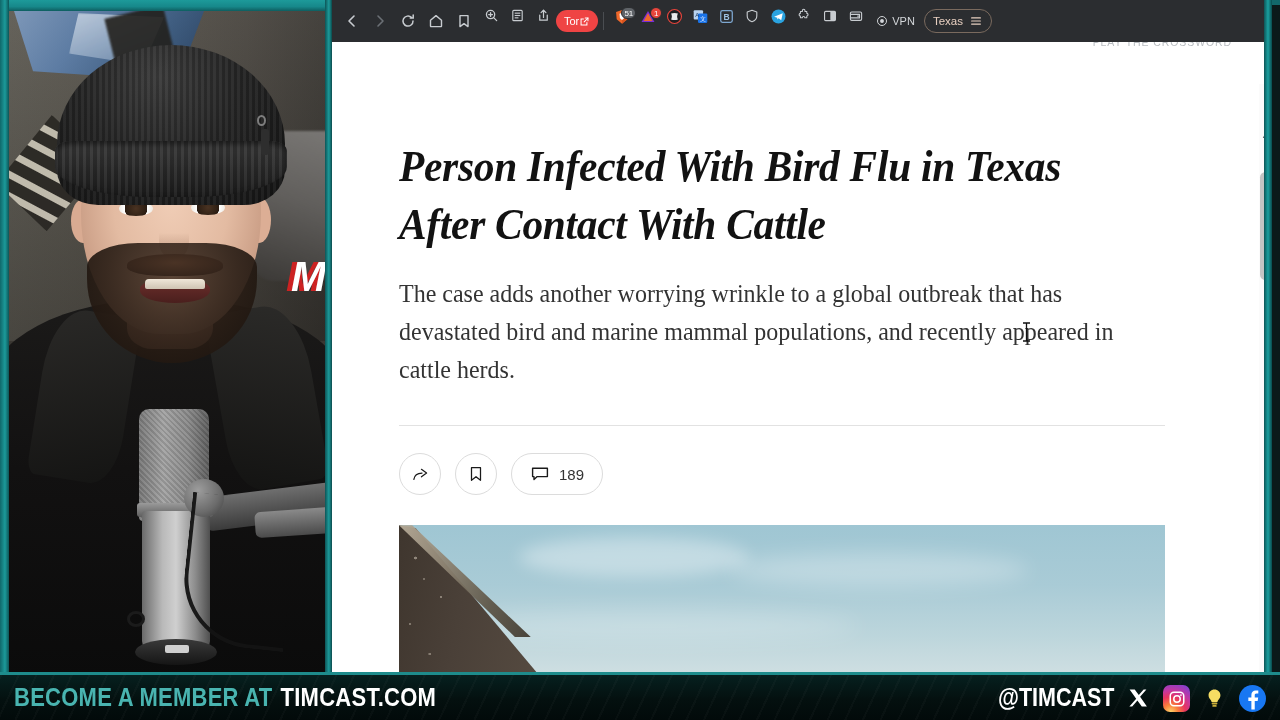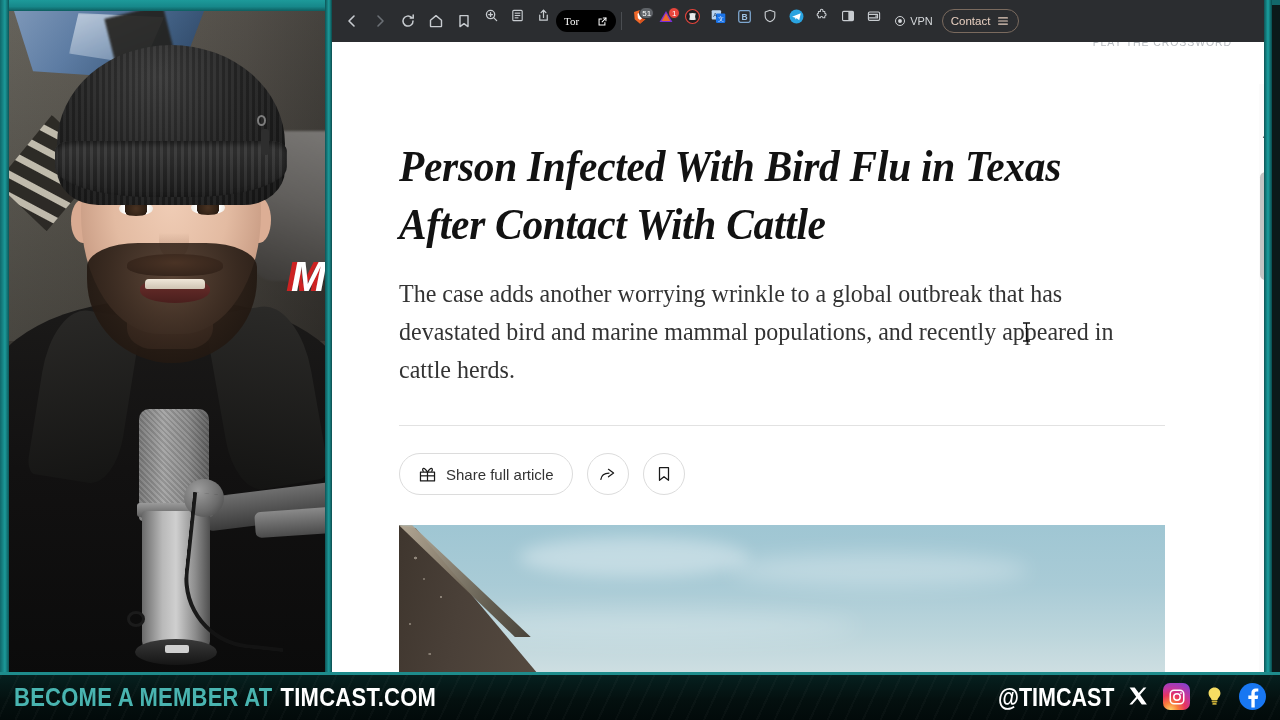--- a/index.html
+++ b/index.html
@@ -255,24 +255,24 @@
   .tb-sep { width:1px; height:18px; background:#4a4d51; margin:0 5px; flex:0 0 auto; }
   .badge {
     position:absolute; top:-1px; right:-1px; min-width:12px; height:12px;
     border-radius:6px; background:#e8453c; color:#fff;
     font-size:8px; line-height:12px; text-align:center; padding:0 2px;
     font-family:"Liberation Sans", sans-serif; border:1px solid #2b2d30;
   }
   .badge.gray { background:#5f6368; }
 
   #tor-pill {
-    height:22px; background:#000000; border-radius:11px;
-    display:flex; align-items:center; gap:18px; padding:0 8px;
+    height:22px; background:#ef4444; border-radius:11px;
+    display:flex; align-items:center; gap:0; padding:0 8px;
     color:#fff; font-size:11px; flex:0 0 auto;
-    font-family:Liberation Serif, serif;
+    font-family:Liberation Sans, sans-serif;
   }
   #vpn-pill {
     height:22px; border-radius:11px; display:flex; align-items:center; gap:4px;
     padding:0 7px; color:#d4d7da; font-size:11px; flex:0 0 auto;
     font-family:"Liberation Sans", sans-serif;
   }
   #update-pill {
     height:24px; border:1px solid #7a6a5e; border-radius:12px;
     display:flex; align-items:center; gap:6px; padding:0 8px;
     color:#e7cfc0; font-size:11.5px; flex:0 0 auto; margin-left:2px;
@@ -395,21 +395,21 @@
     padding:0 14px;
   }
   #banner-left {
     display:flex; align-items:baseline; gap:9px;
     font-family:"Liberation Sans", sans-serif;
     font-weight:bold; font-size:25px; letter-spacing:0.3px;
     transform: scaleX(0.88); transform-origin:left center;
   }
   #banner-left .teal { color:#49b4b0; }
   #banner-left .white { color:#ffffff; }
-  #banner-right { display:flex; align-items:flex-start; gap:11px; }
+  #banner-right { display:flex; align-items:flex-end; gap:11px; }
   #handle {
     color:#ffffff; font-weight:bold; font-size:25px;
     font-family:"Liberation Sans", sans-serif;
     transform: scaleX(0.86); transform-origin:right center;
   }
   .soc { width:27px; height:27px; display:flex; align-items:center; justify-content:center; }
   .soc-ig {
     border-radius:7px;
     background: radial-gradient(circle at 28% 100%, #fdd36a 0%, #f97f3b 22%, #e7345f 45%, #c337a0 65%, #7b42d4 95%);
   }
@@ -615,70 +615,66 @@
 
       <div id="vpn-pill">
         <svg width="12" height="12" viewBox="0 0 16 16">
             <circle cx="8" cy="8" r="6" fill="none" stroke="#d4d7da" stroke-width="1.3"></circle>
             <circle cx="8" cy="8" r="2.6" fill="#d4d7da"></circle>
           </svg>
         <span>VPN</span>
       </div>
 
       <div id="update-pill">
-        <span>Contact</span>
+        <span>Texas</span>
         <svg width="14" height="14" viewBox="0 0 16 16" stroke="#e7cfc0" stroke-width="1.4" stroke-linecap="round">
             <line x1="3" y1="4.5" x2="13" y2="4.5"></line>
             <line x1="3" y1="8" x2="13" y2="8"></line>
             <line x1="3" y1="11.5" x2="13" y2="11.5"></line>
           </svg>
       </div>
     </div>
 
     <div id="page">
 
       <div id="crossword-teaser">PLAY THE CROSSWORD</div>
 
       <div id="article">
         <h1 id="headline">Person Infected With Bird Flu in Texas After Contact With Cattle</h1>
         <p id="summary">The case adds another worrying wrinkle to a global outbreak that has devastated bird and marine mammal populations, and recently appeared in cattle herds.</p>
         <div id="divider"></div>
 
         <div id="actions">
 
-          <div class="pill">
-            <span>
-              <svg width="19" height="19" viewBox="0 0 20 20" fill="none" stroke="#1a1a1a" stroke-width="1.3" stroke-linejoin="round">
-                <rect x="2.6" y="7.6" width="14.8" height="9.2"></rect>
-                <line x1="10" y1="7.6" x2="10" y2="16.8"></line>
-                <line x1="2.6" y1="11.4" x2="17.4" y2="11.4"></line>
-                <path d="M10 7.6C8.6 5.4 7.4 3.2 5.8 3.6c-1.4.4-1.2 2.6.3 3.3"></path>
-                <path d="M10 7.6c1.4-2.2 2.6-4.4 4.2-4c1.4.4 1.2 2.6-.3 3.3"></path>
-              </svg>
-            </span>
-            <span>Share full article</span>
-          </div>
 
           <div class="pill round">
             <span>
               <svg width="19" height="19" viewBox="0 0 20 20" fill="none" stroke="#1a1a1a" stroke-width="1.3" stroke-linecap="round" stroke-linejoin="round">
                 <path d="M3 15.2c.6-4.4 3.6-6.6 8.6-6.7"></path>
                 <polyline points="11,4.6 16.4,8.5 11,12.4" fill="none"></polyline>
               </svg>
             </span>
           </div>
 
           <div class="pill round">
             <span>
               <svg width="18" height="18" viewBox="0 0 20 20" fill="none" stroke="#1a1a1a" stroke-width="1.4" stroke-linejoin="round">
                 <path d="M5 3h10v14l-5-4-5 4z"></path>
               </svg>
             </span>
           </div>
 
+          <div class="pill">
+            <span>
+              <svg width="20" height="20" viewBox="0 0 20 20" fill="none" stroke="#1a1a1a" stroke-width="1.4" stroke-linejoin="round">
+                <path d="M2.6 4.2h14.8v8.4H7.2l-3.2 3v-3H2.6z"></path>
+              </svg>
+            </span>
+            <span>189</span>
+          </div>
         </div>
 
         <div id="hero">
           <div class="cloud-a"></div>
           <div class="cloud-b"></div>
           <div class="cloud-c"></div>
           <div class="barn"></div>
           <div class="barn-speckle"></div>
           <div class="barn-roof"></div>
         </div>

